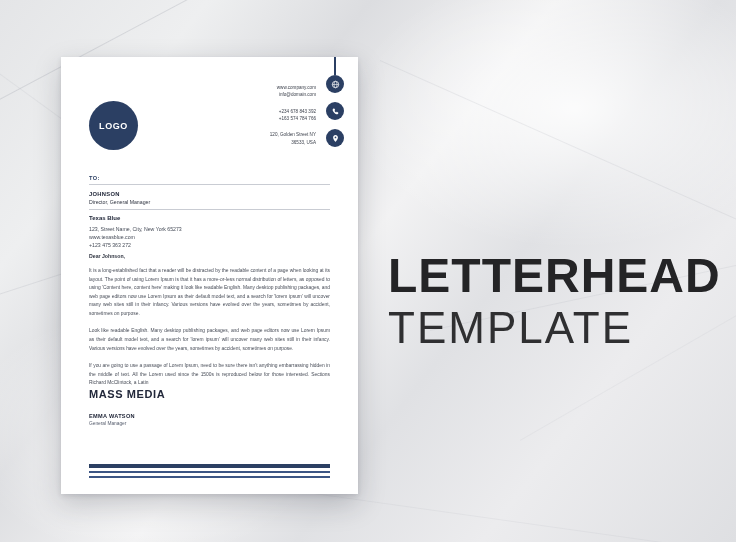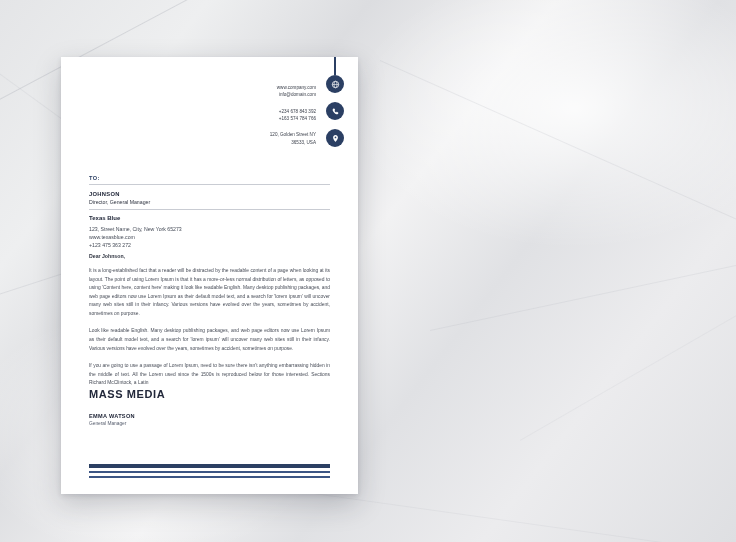--- a/index.html
+++ b/index.html
@@ -257,20 +257,24 @@
 <div class="scene">
 
   <div class="vein v1"></div>
   <div class="vein v2"></div>
   <div class="vein v3"></div>
   <div class="vein v4"></div>
   <div class="vein v5"></div>
   <div class="vein v6"></div>
   <div class="vein v7"></div>
 
+  <div class="title-block">
+    <div class="title-main">LETTERHEAD</div>
+    <div class="title-sub">TEMPLATE</div>
+  </div>
 
   <div class="paper">
     <div class="paper-inner">
 
       <div class="badge-col">
         <div class="badge-stem"></div>
         <div class="badge">
           <svg width="9" height="9" viewBox="0 0 12 12" aria-hidden="true">
             <circle cx="6" cy="6" r="4.3" fill="none" stroke="#ffffff" stroke-width="1"></circle>
             <ellipse cx="6" cy="6" rx="2" ry="4.3" fill="none" stroke="#ffffff" stroke-width="0.8"></ellipse>
@@ -283,20 +287,23 @@
           </svg>
         </div>
         <div class="badge">
           <svg width="9" height="9" viewBox="0 0 12 12" aria-hidden="true">
             <path d="M6 1.4c-1.8 0-3.2 1.4-3.2 3.2 0 2.4 3.2 5.9 3.2 5.9s3.2-3.5 3.2-5.9c0-1.8-1.4-3.2-3.2-3.2z" fill="#ffffff"></path>
             <circle cx="6" cy="4.6" r="1.15" fill="#2b3f63"></circle>
           </svg>
         </div>
       </div>
 
+      <div class="logo">
+        <span>LOGO</span>
+      </div>
 
       <div class="contact">
         <div class="group">
           <div>www.company.com</div>
           <div>info@domain.com</div>
         </div>
         <div class="group">
           <div>+234 678 843 392</div>
           <div>+163 574 784 766</div>
         </div>

